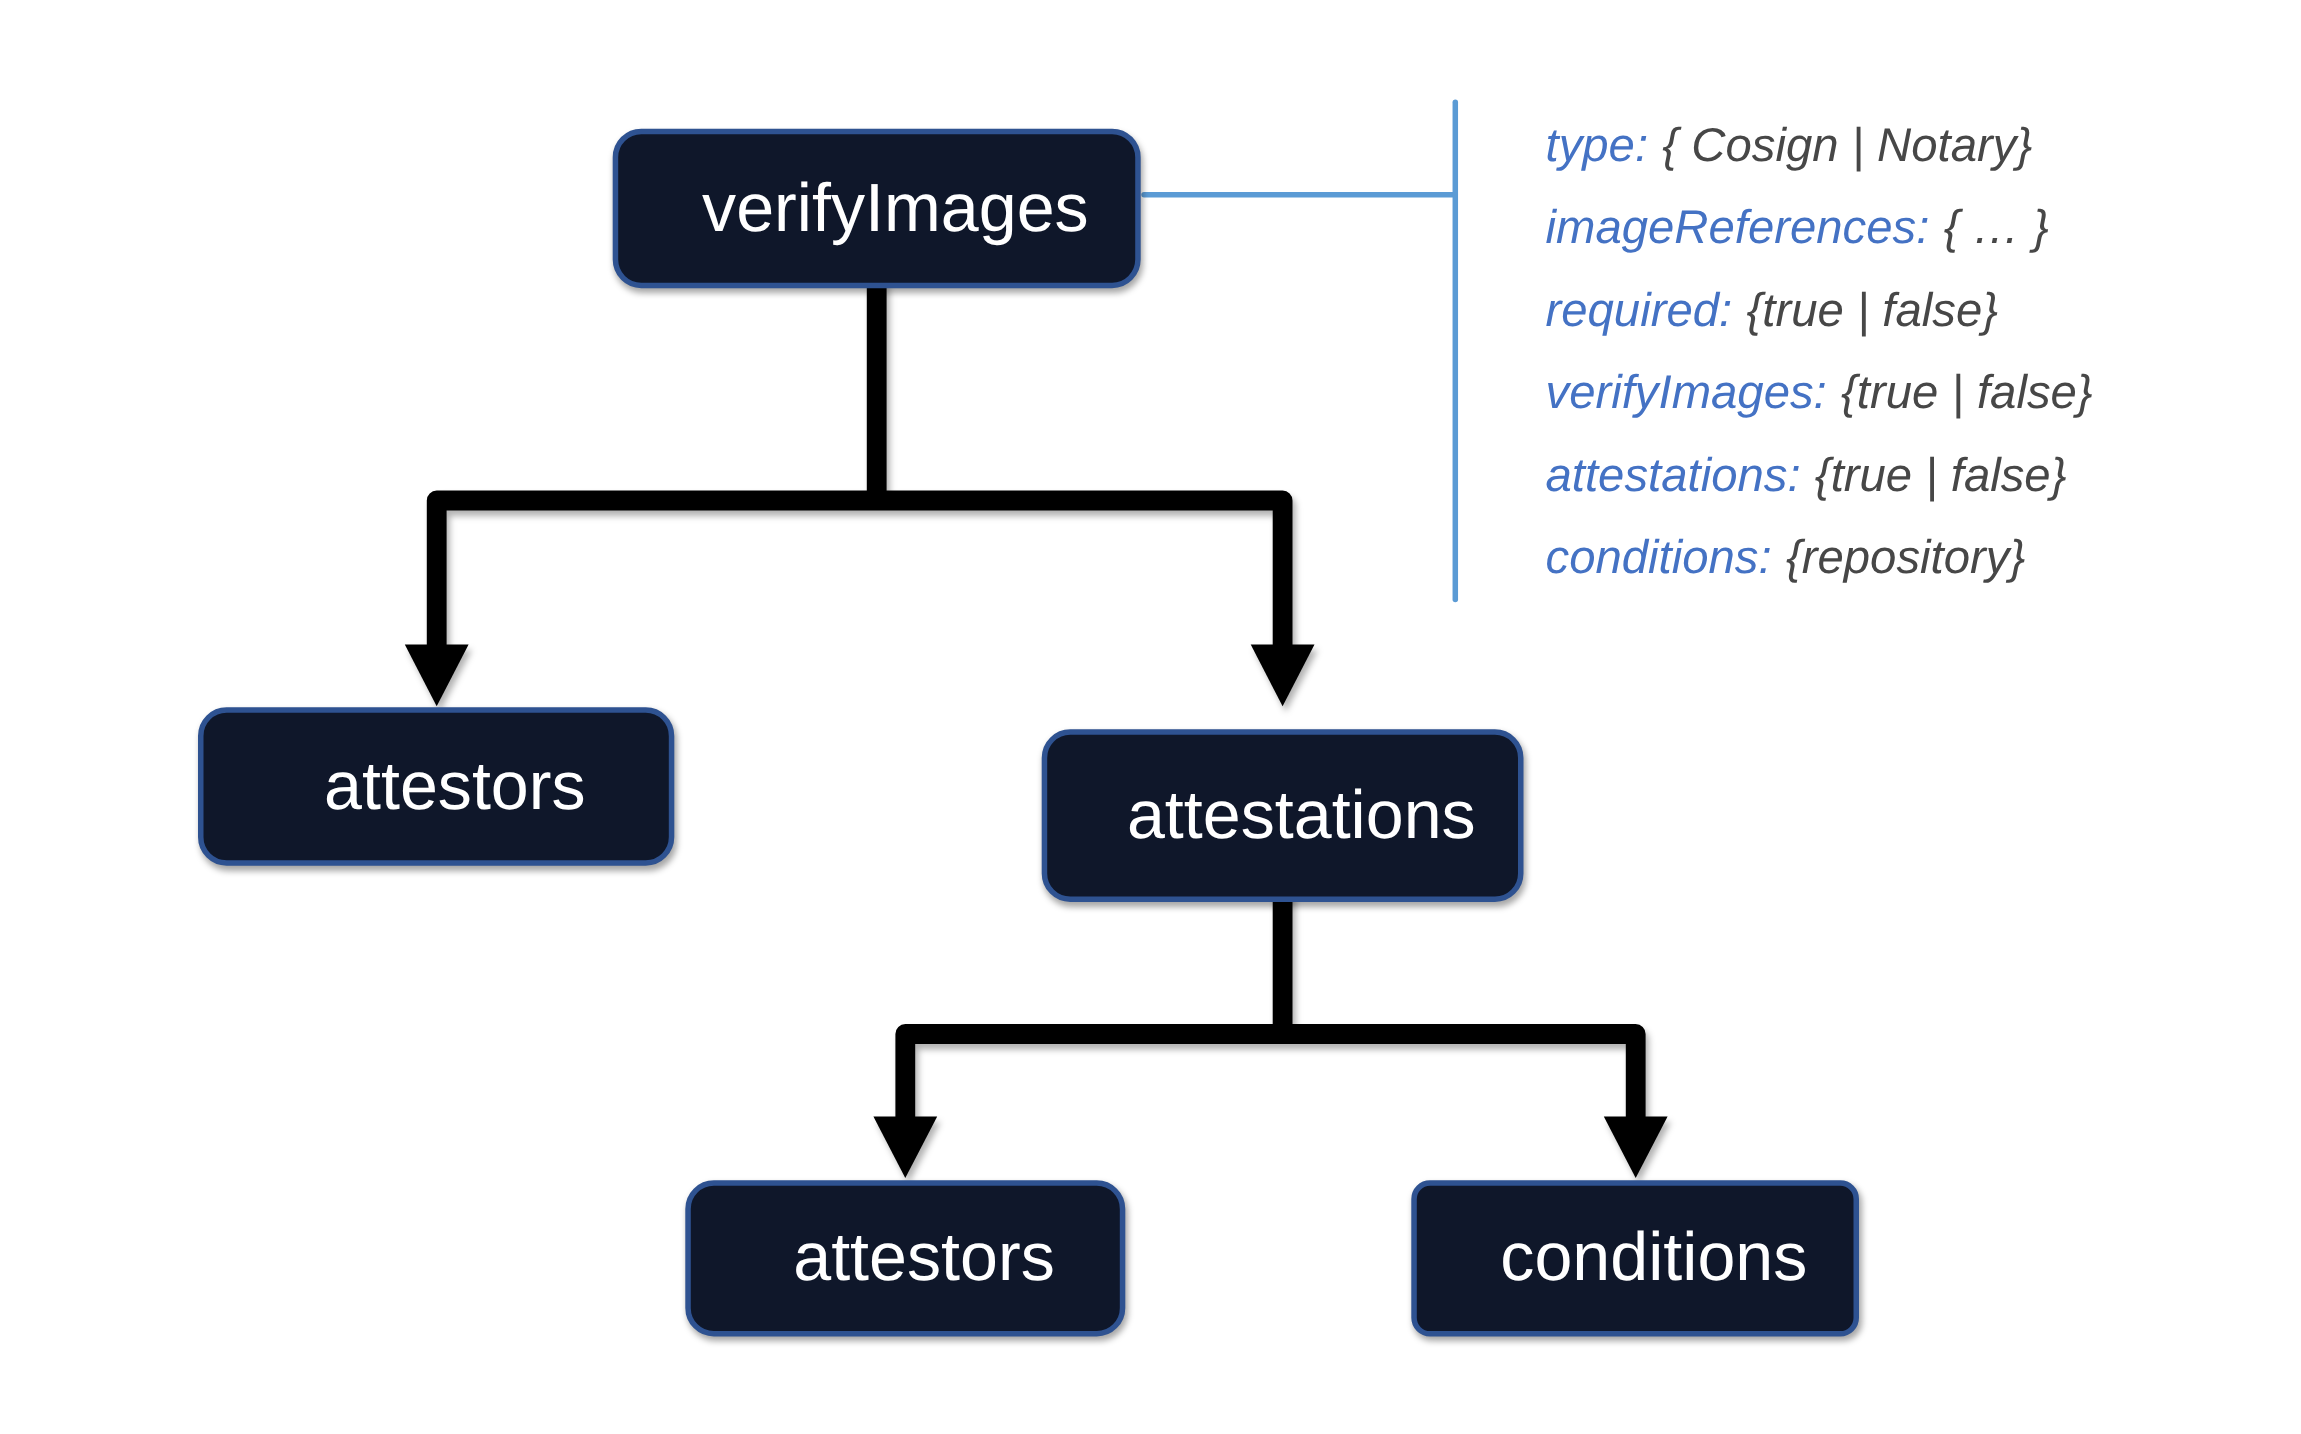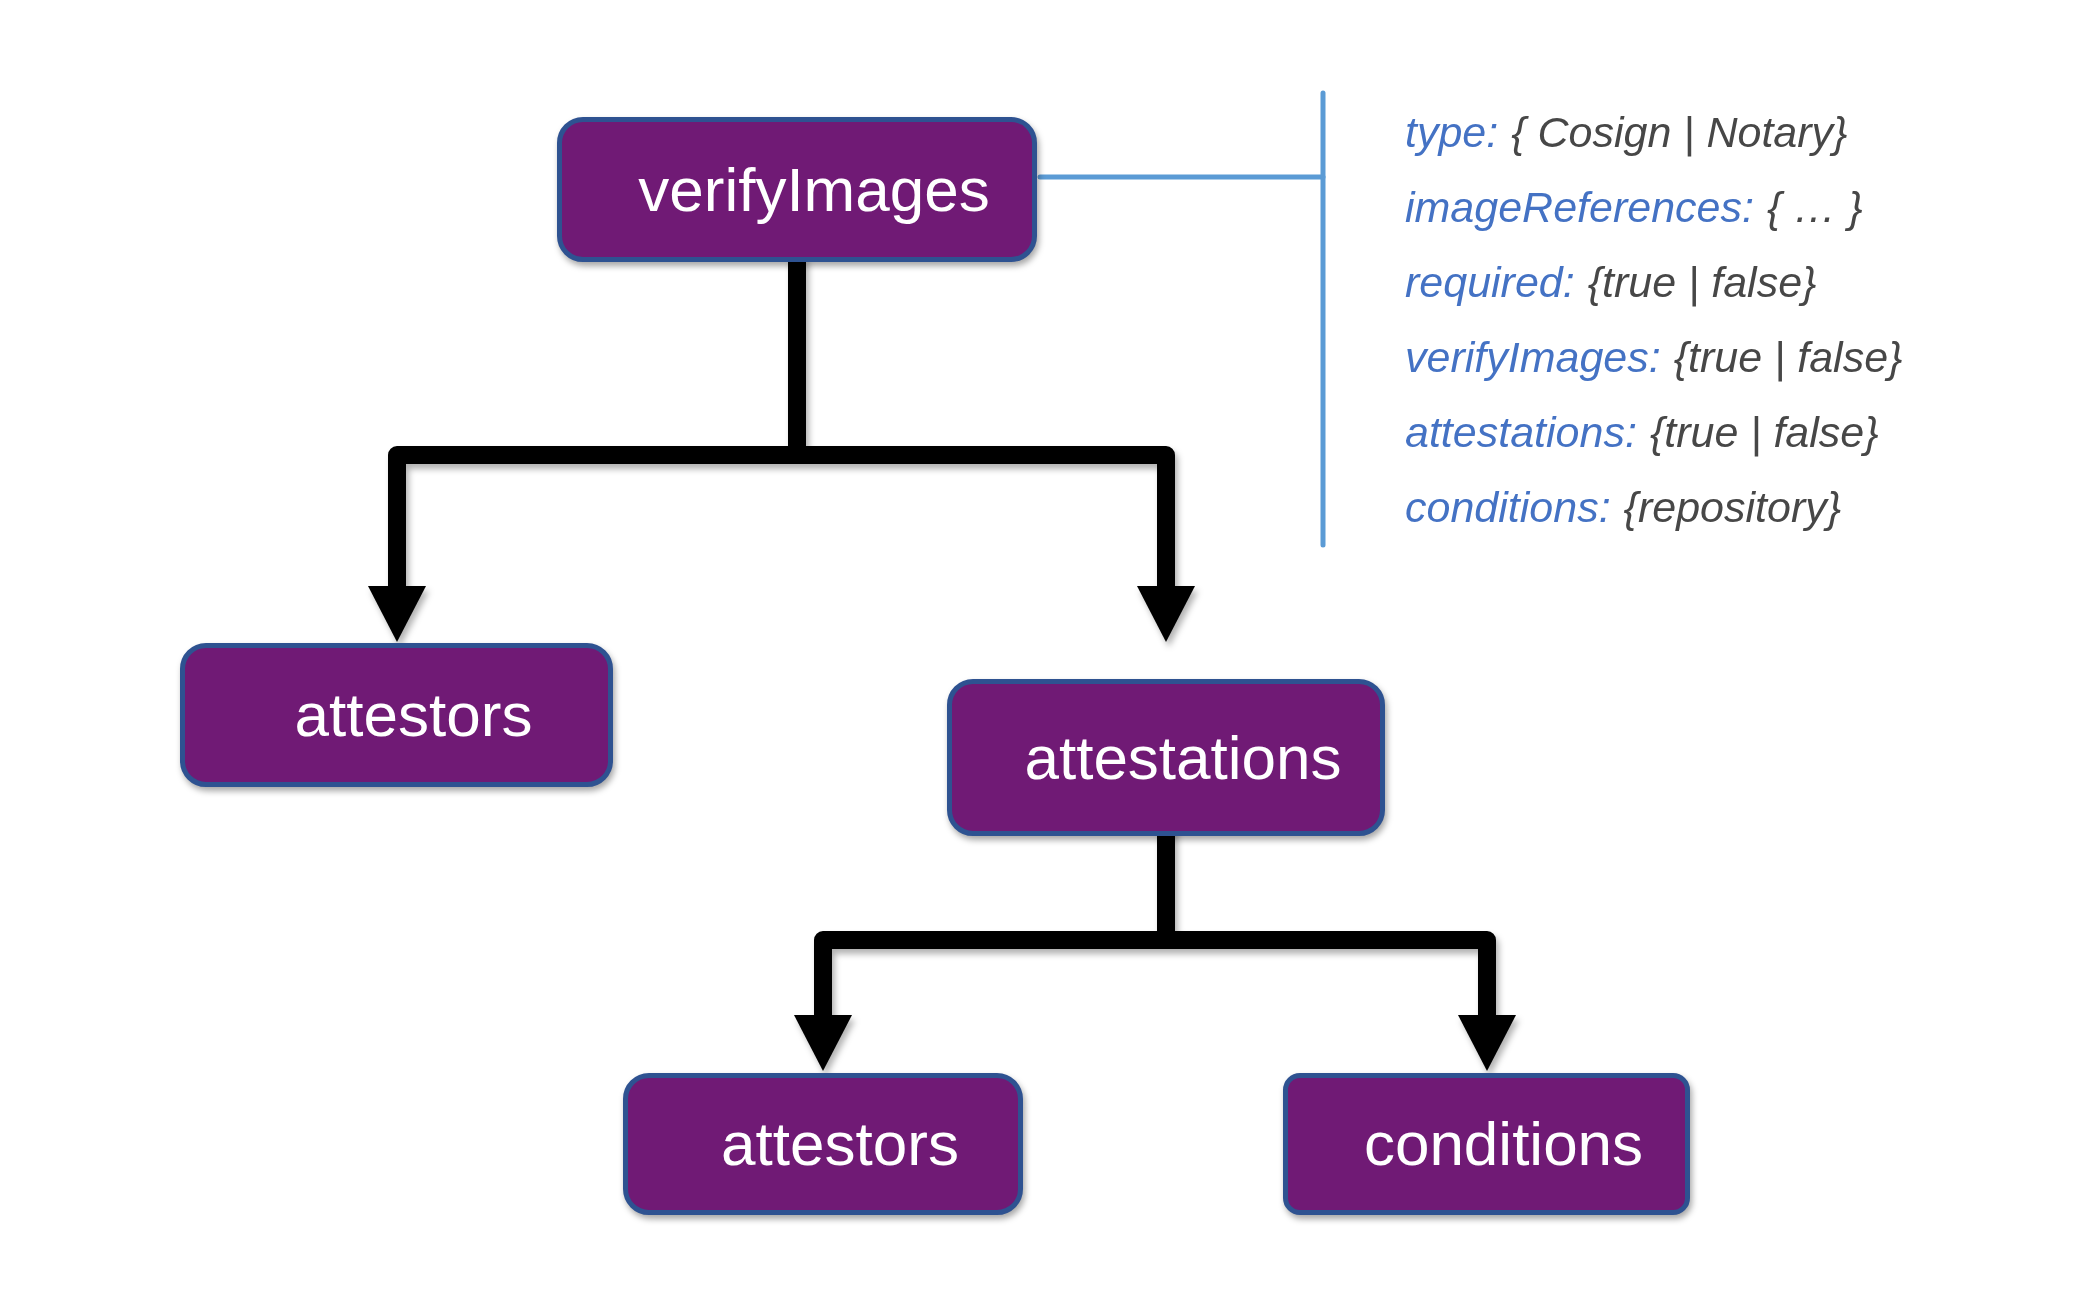--- a/index.html
+++ b/index.html
@@ -16,37 +16,37 @@
 
   .connector-layer {
     position: absolute;
     left: 0; top: 0;
     width: 2092px;
     height: 1304px;
   }
 
   .node {
     position: absolute;
-    background: #701a75;
+    background: #0f172a;
     border: 5px solid #2e5291;
     border-radius: 26px;
     box-shadow: 2px 4px 6px rgba(0,0,0,0.35);
     display: flex;
     align-items: center;
     justify-content: center;
     color: #ffffff;
     font-size: 62px;
     line-height: 1;
     white-space: nowrap;
     padding-left: 34px;
   }
 
   .node-root        { left: 557px;  top: 117px;  width: 480px; height: 145px; }
   .node-attestors   { left: 180px;  top: 643px;  width: 433px; height: 144px; }
-  .node-attestations{ left: 947px;  top: 679px;  width: 438px; height: 157px; }
+  .node-attestations{ left: 947px;  top: 663px;  width: 438px; height: 157px; }
   .node-attestors2  { left: 623px;  top: 1073px; width: 400px; height: 142px; }
   .node-conditions  { left: 1283px; top: 1073px; width: 407px; height: 142px; border-radius: 17px; }
 
   .attr-panel {
     position: absolute;
     left: 1405px;
     top: 95px;
     width: 560px;
     font-style: italic;
   }

